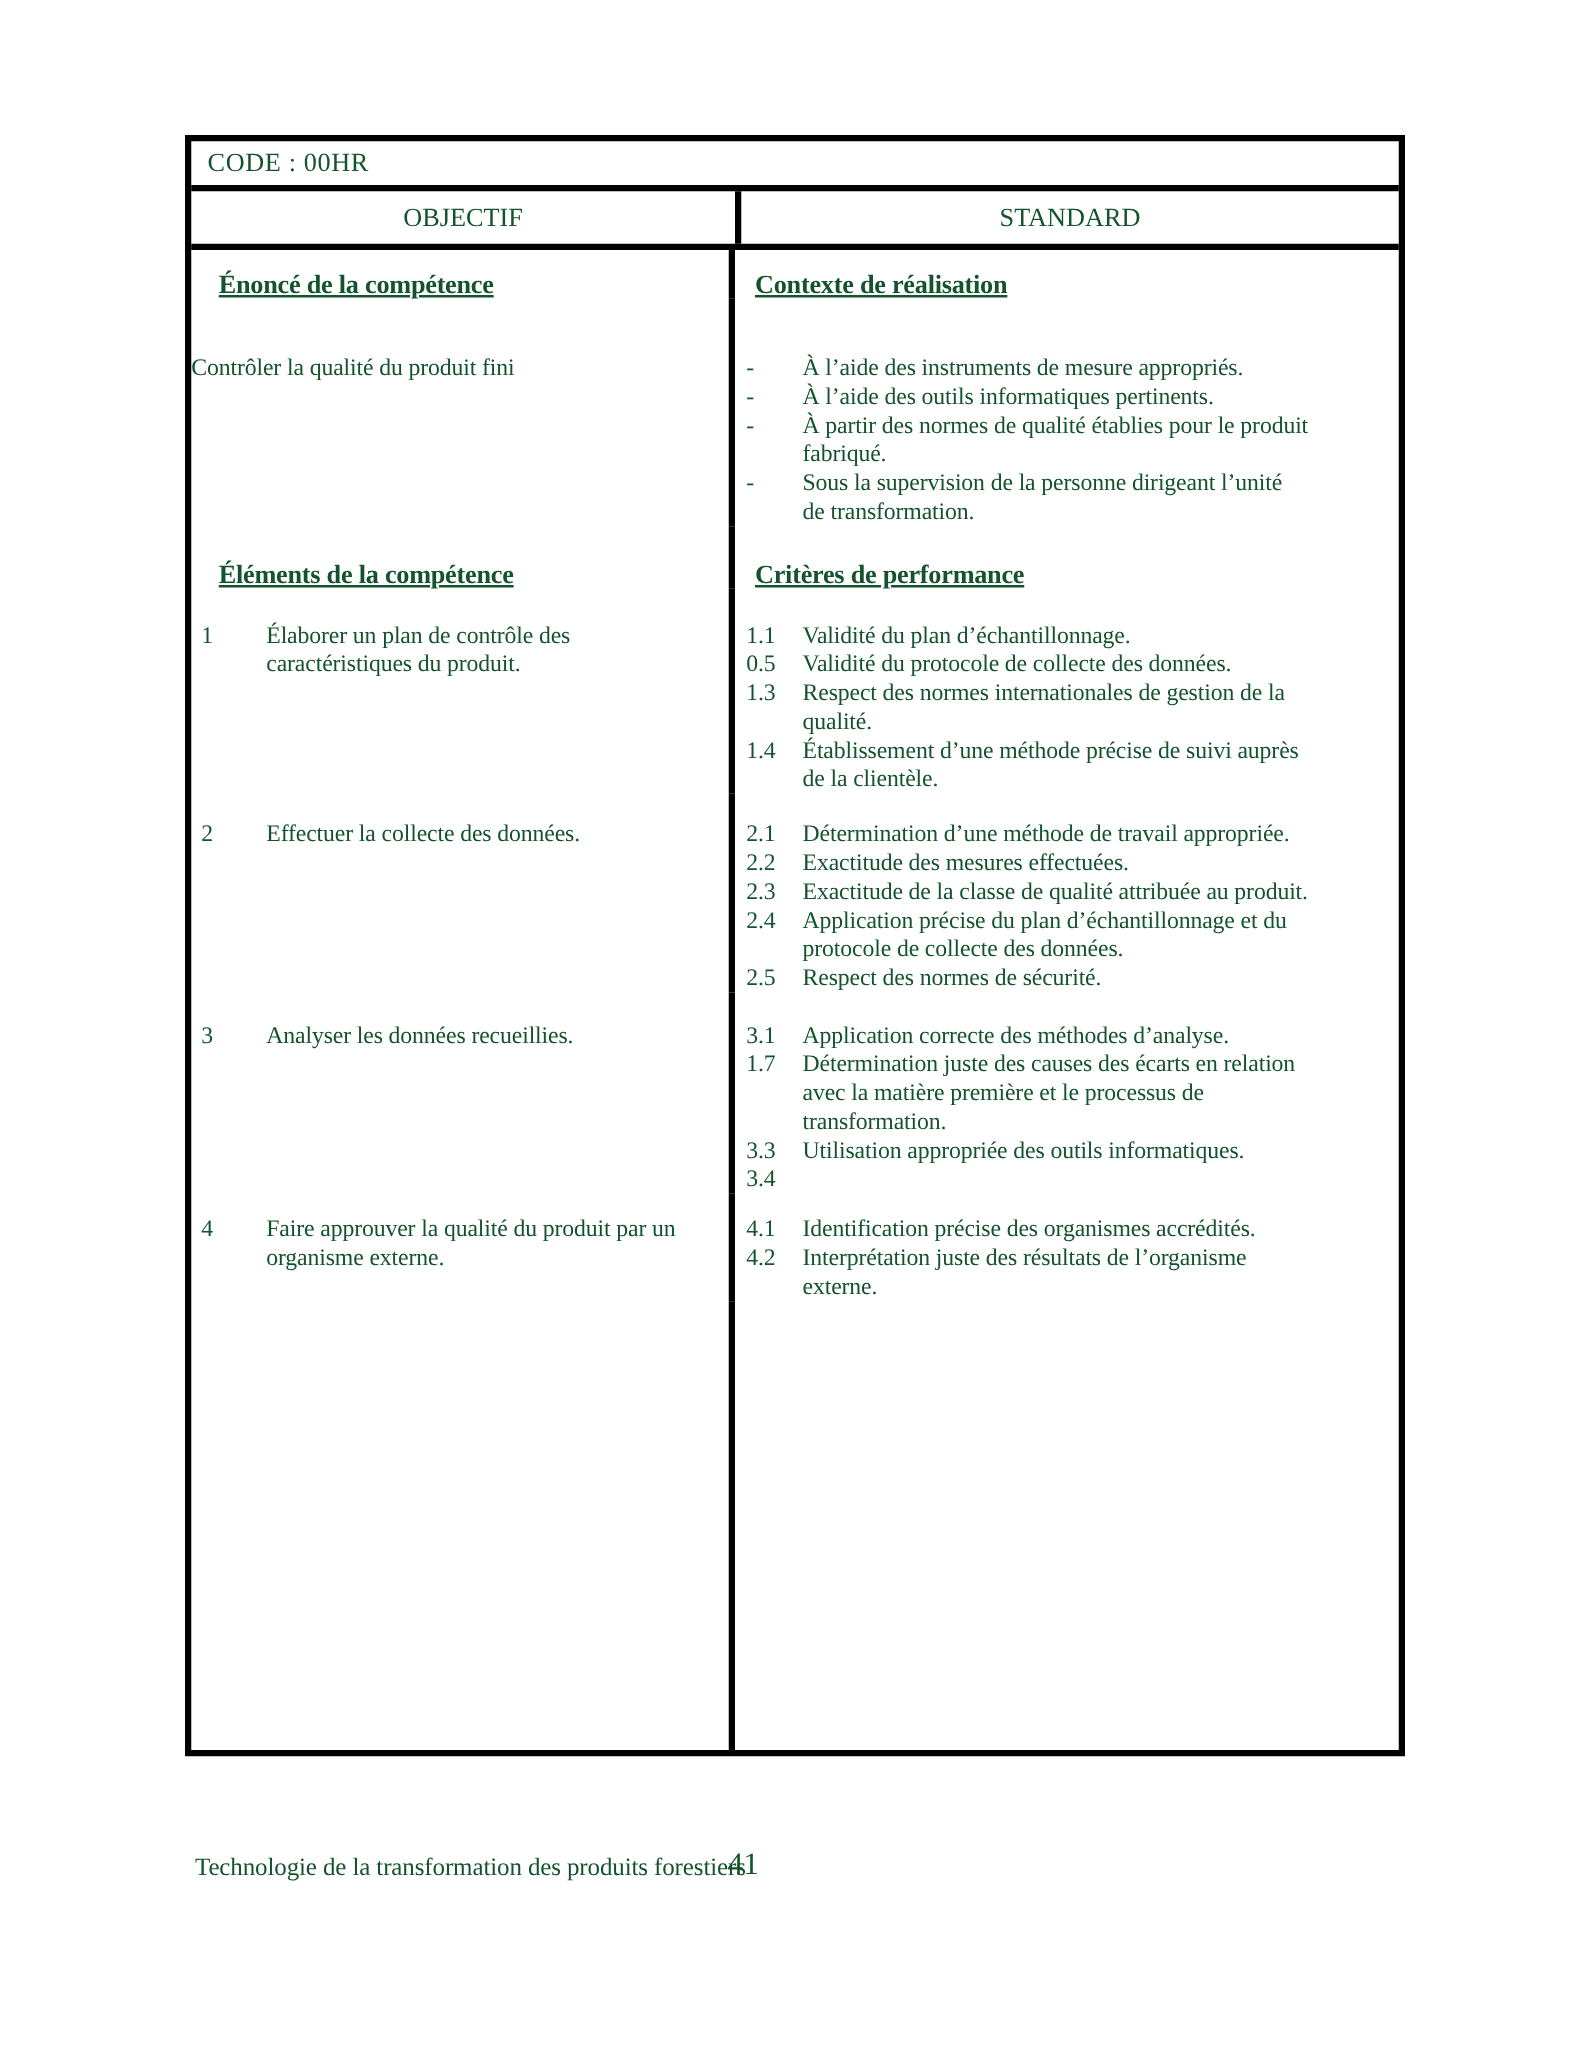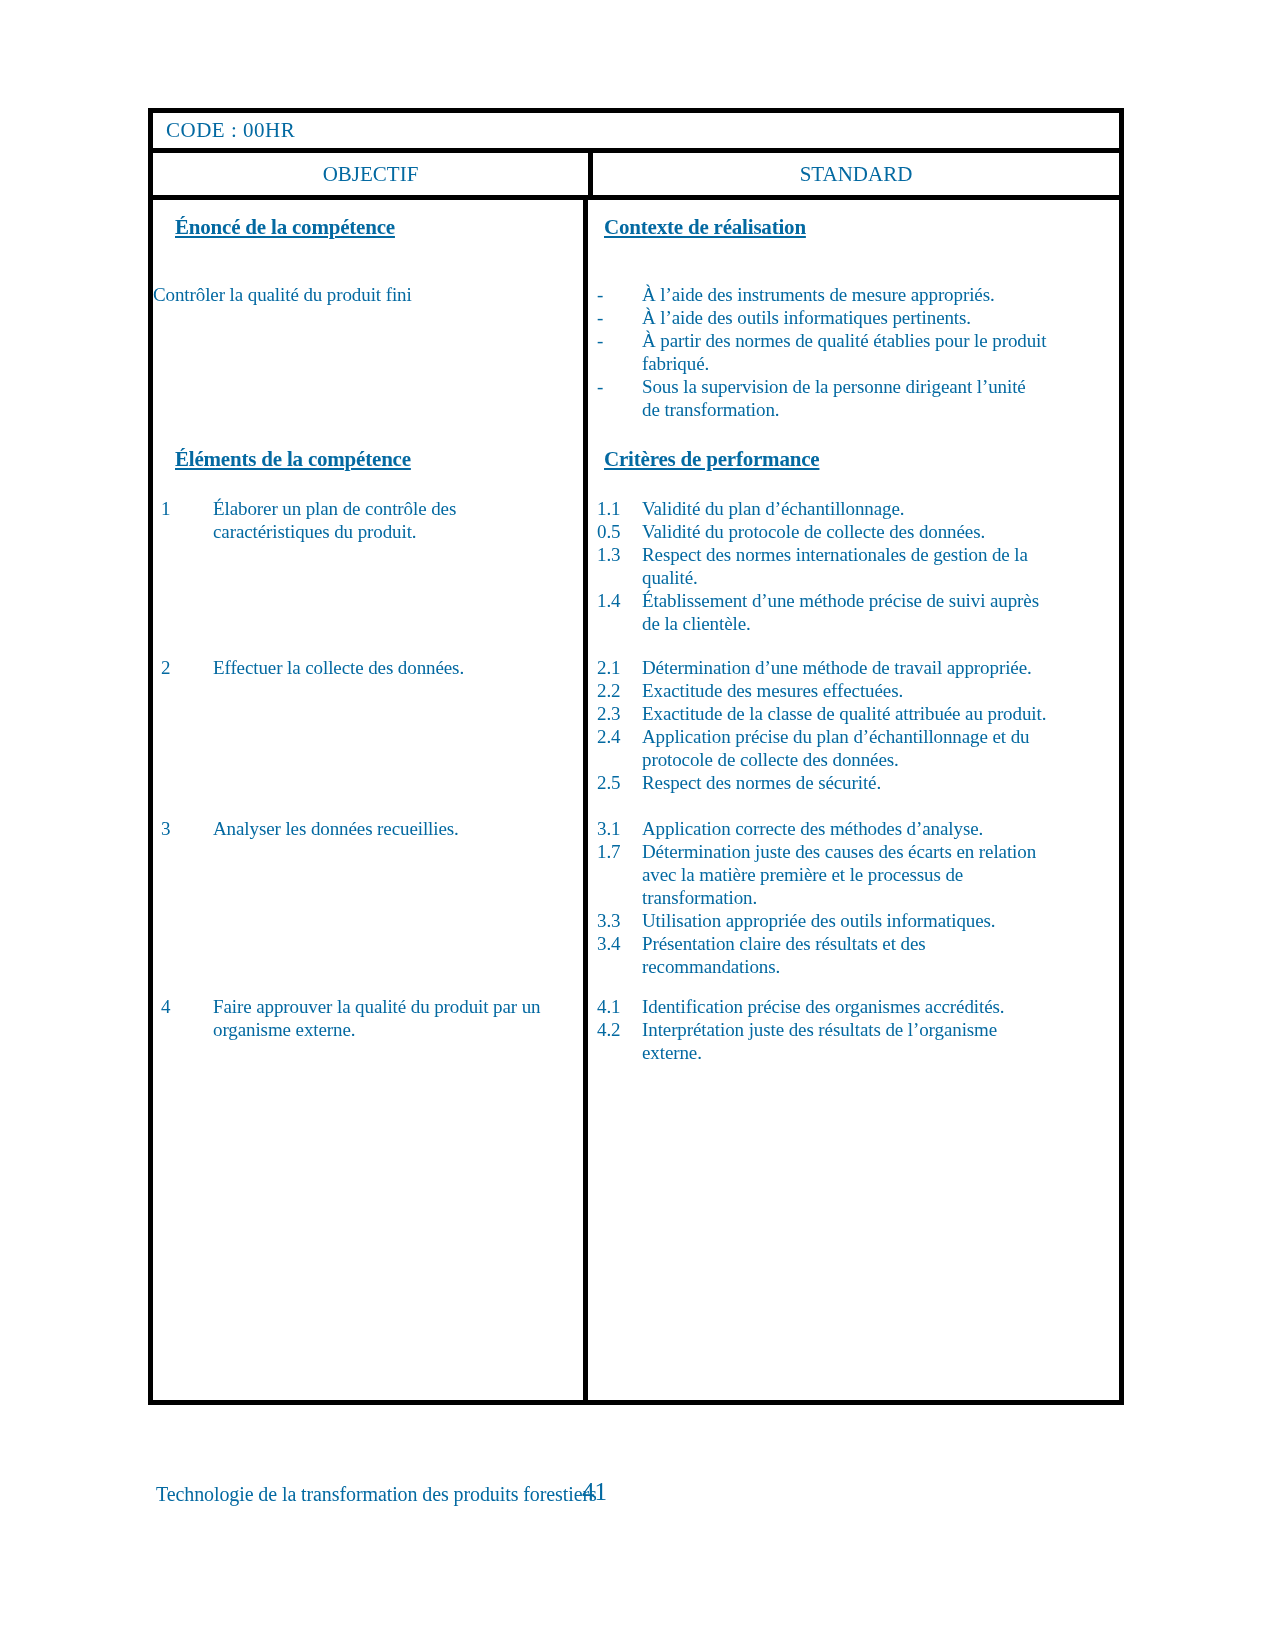--- a/index.html
+++ b/index.html
@@ -1,21 +1,21 @@
 <!DOCTYPE html>
 <html><head>
 <meta charset="utf-8">
 <style>
   html,body { margin:0; padding:0; background:#e8e8e8; }
   .page {
     position:relative;
     width:1275px; height:1650px;
     background:#ffffff;
     font-family:"Liberation Serif","DejaVu Serif",serif;
-    color:#0369a1;
+    color:#14532d;
     overflow:hidden;
   }
   .doc-table {
     position:absolute; left:148px; top:108px;
     width:966px;
     border:5px solid #000;
   }
   .code-row {
     height:35px; line-height:35px;
     border-bottom:5px solid #000;
@@ -216,21 +216,20 @@
           <div class="crit">
             <span class="num">1.7</span>
             <span class="txt">Détermination juste des causes des écarts en relation avec la matière première et le processus de transformation.</span>
           </div>
           <div class="crit">
             <span class="num">3.3</span>
             <span class="txt">Utilisation appropriée des outils informatiques.</span>
           </div>
           <div class="crit">
             <span class="num">3.4</span>
-            <span class="txt">Présentation claire des résultats et des recommandations.</span>
           </div>
         </div>
       </div>
 
       <div class="lcell row-4">
         <div class="inner">
           <div class="litem">
             <span class="num">4</span>
             <span class="txt">Faire approuver la qualité du produit par un organisme externe.</span>
           </div>

